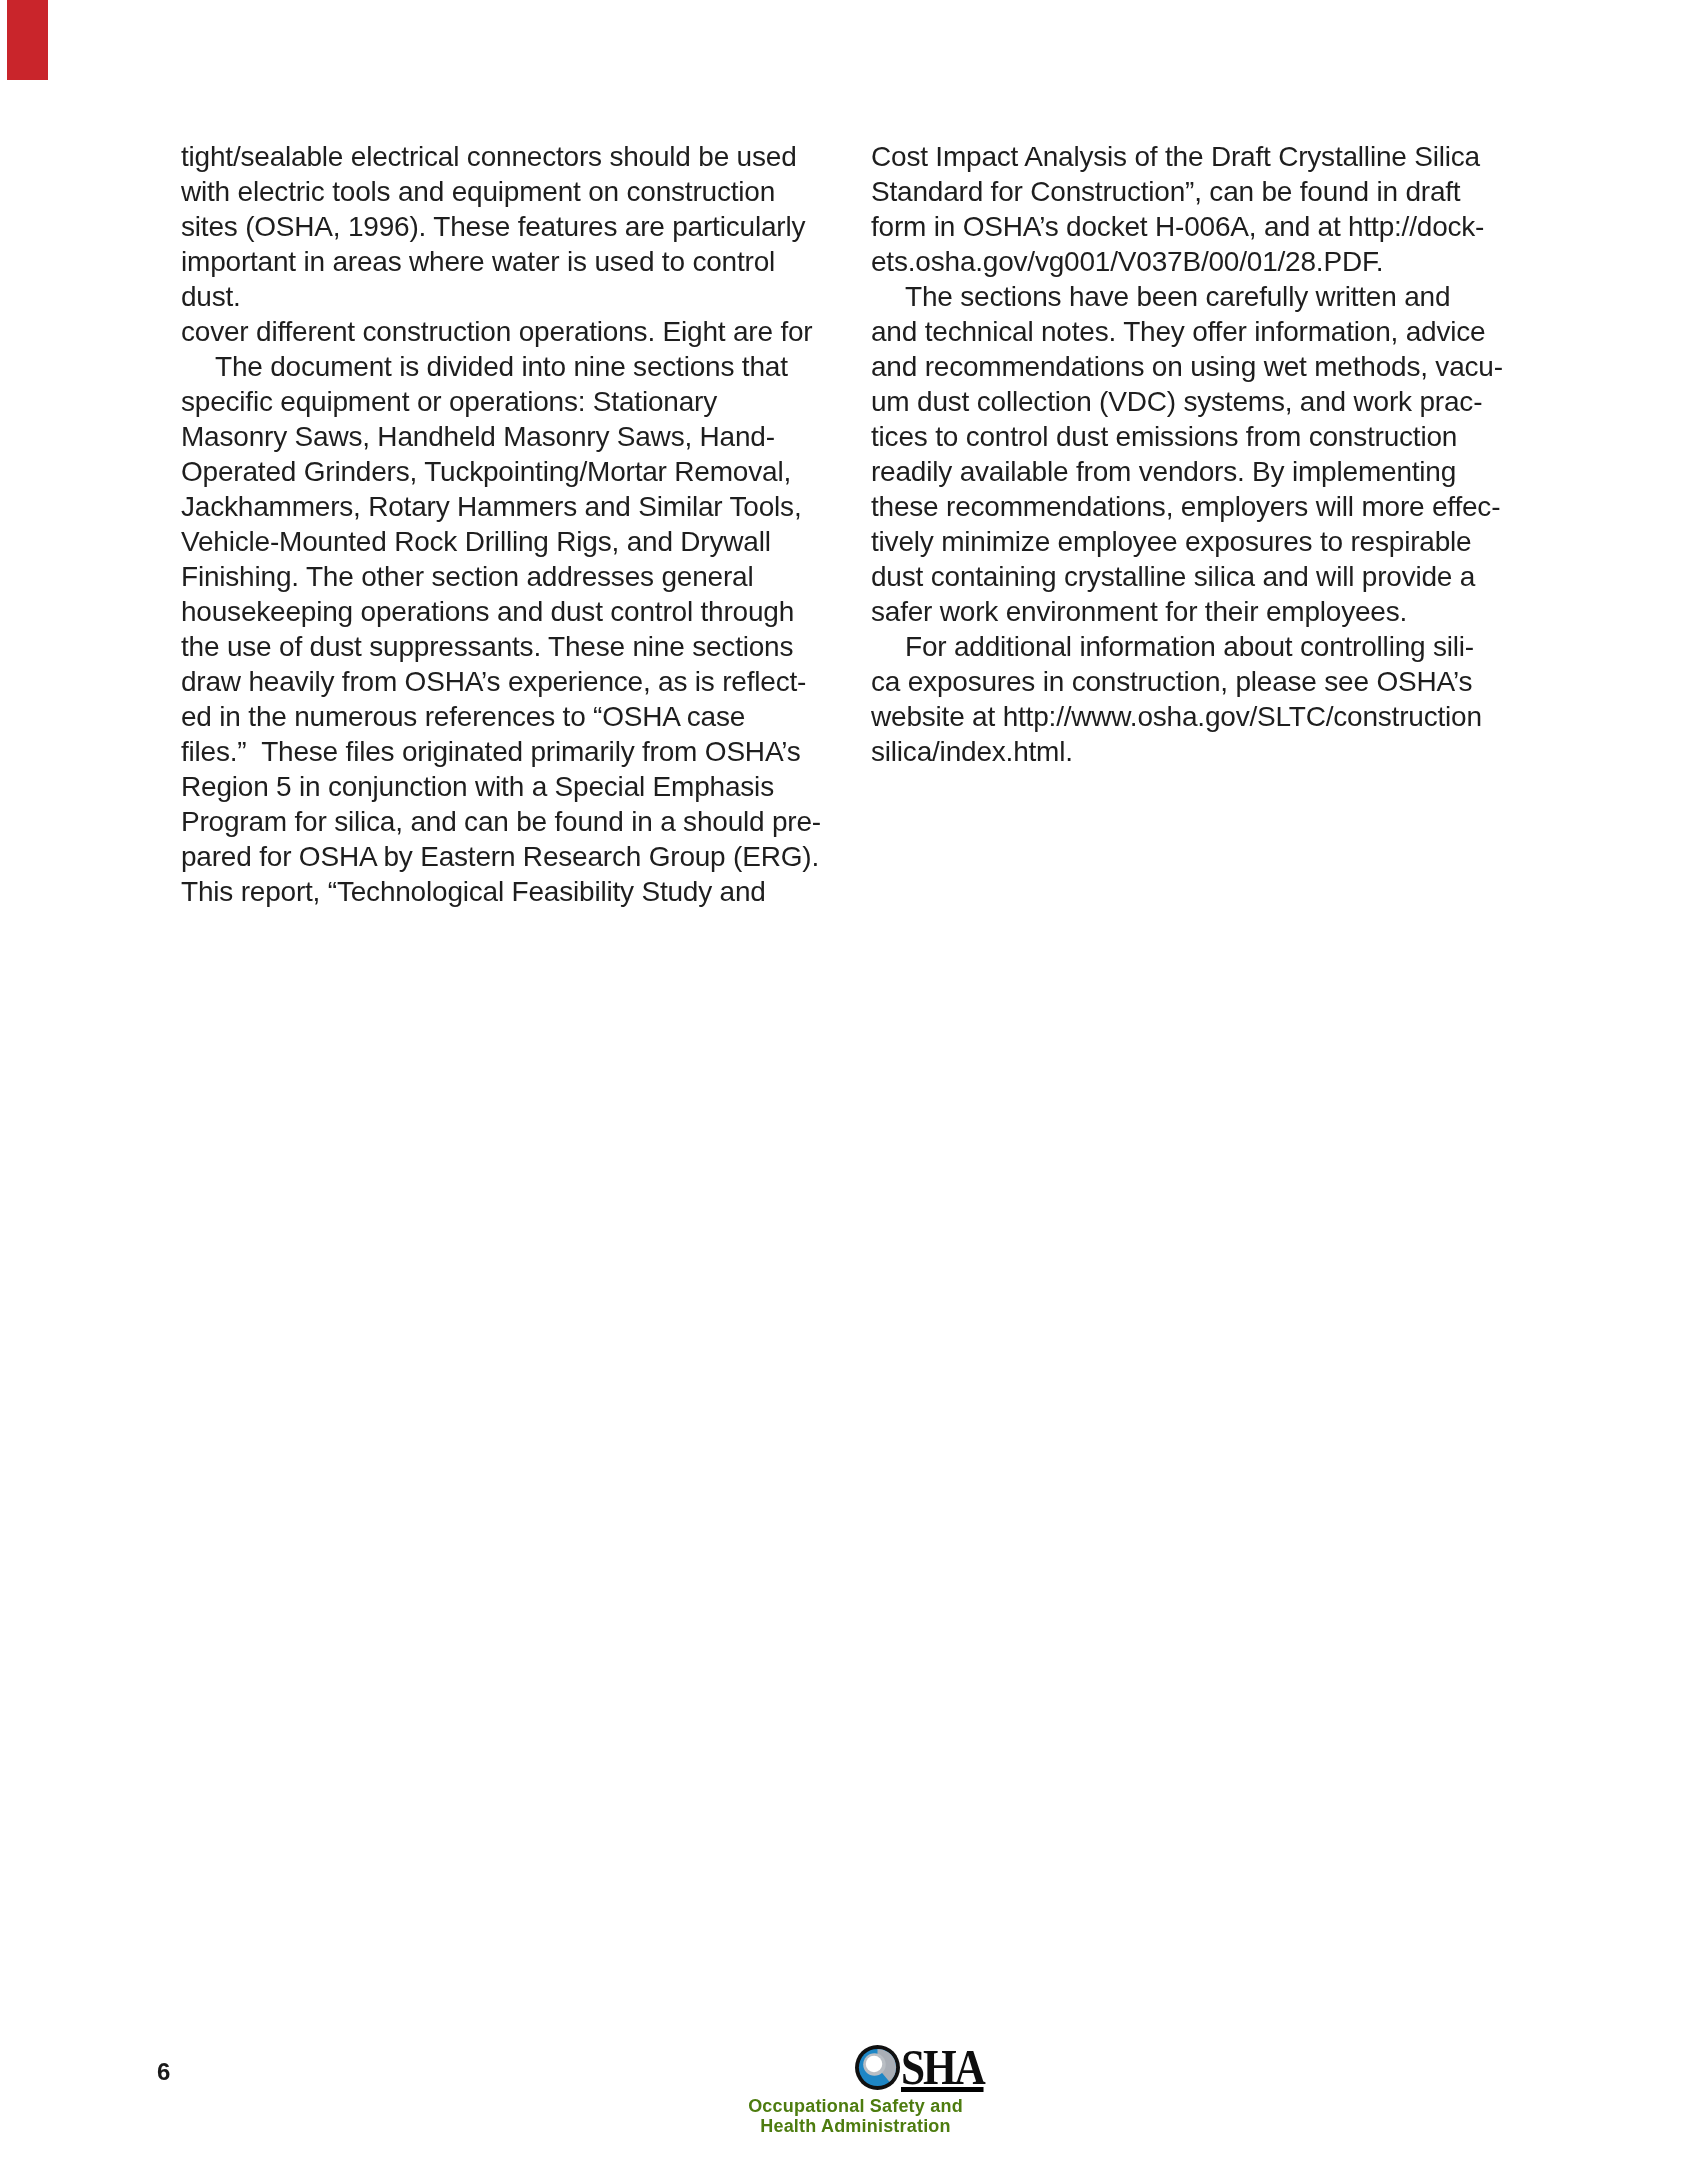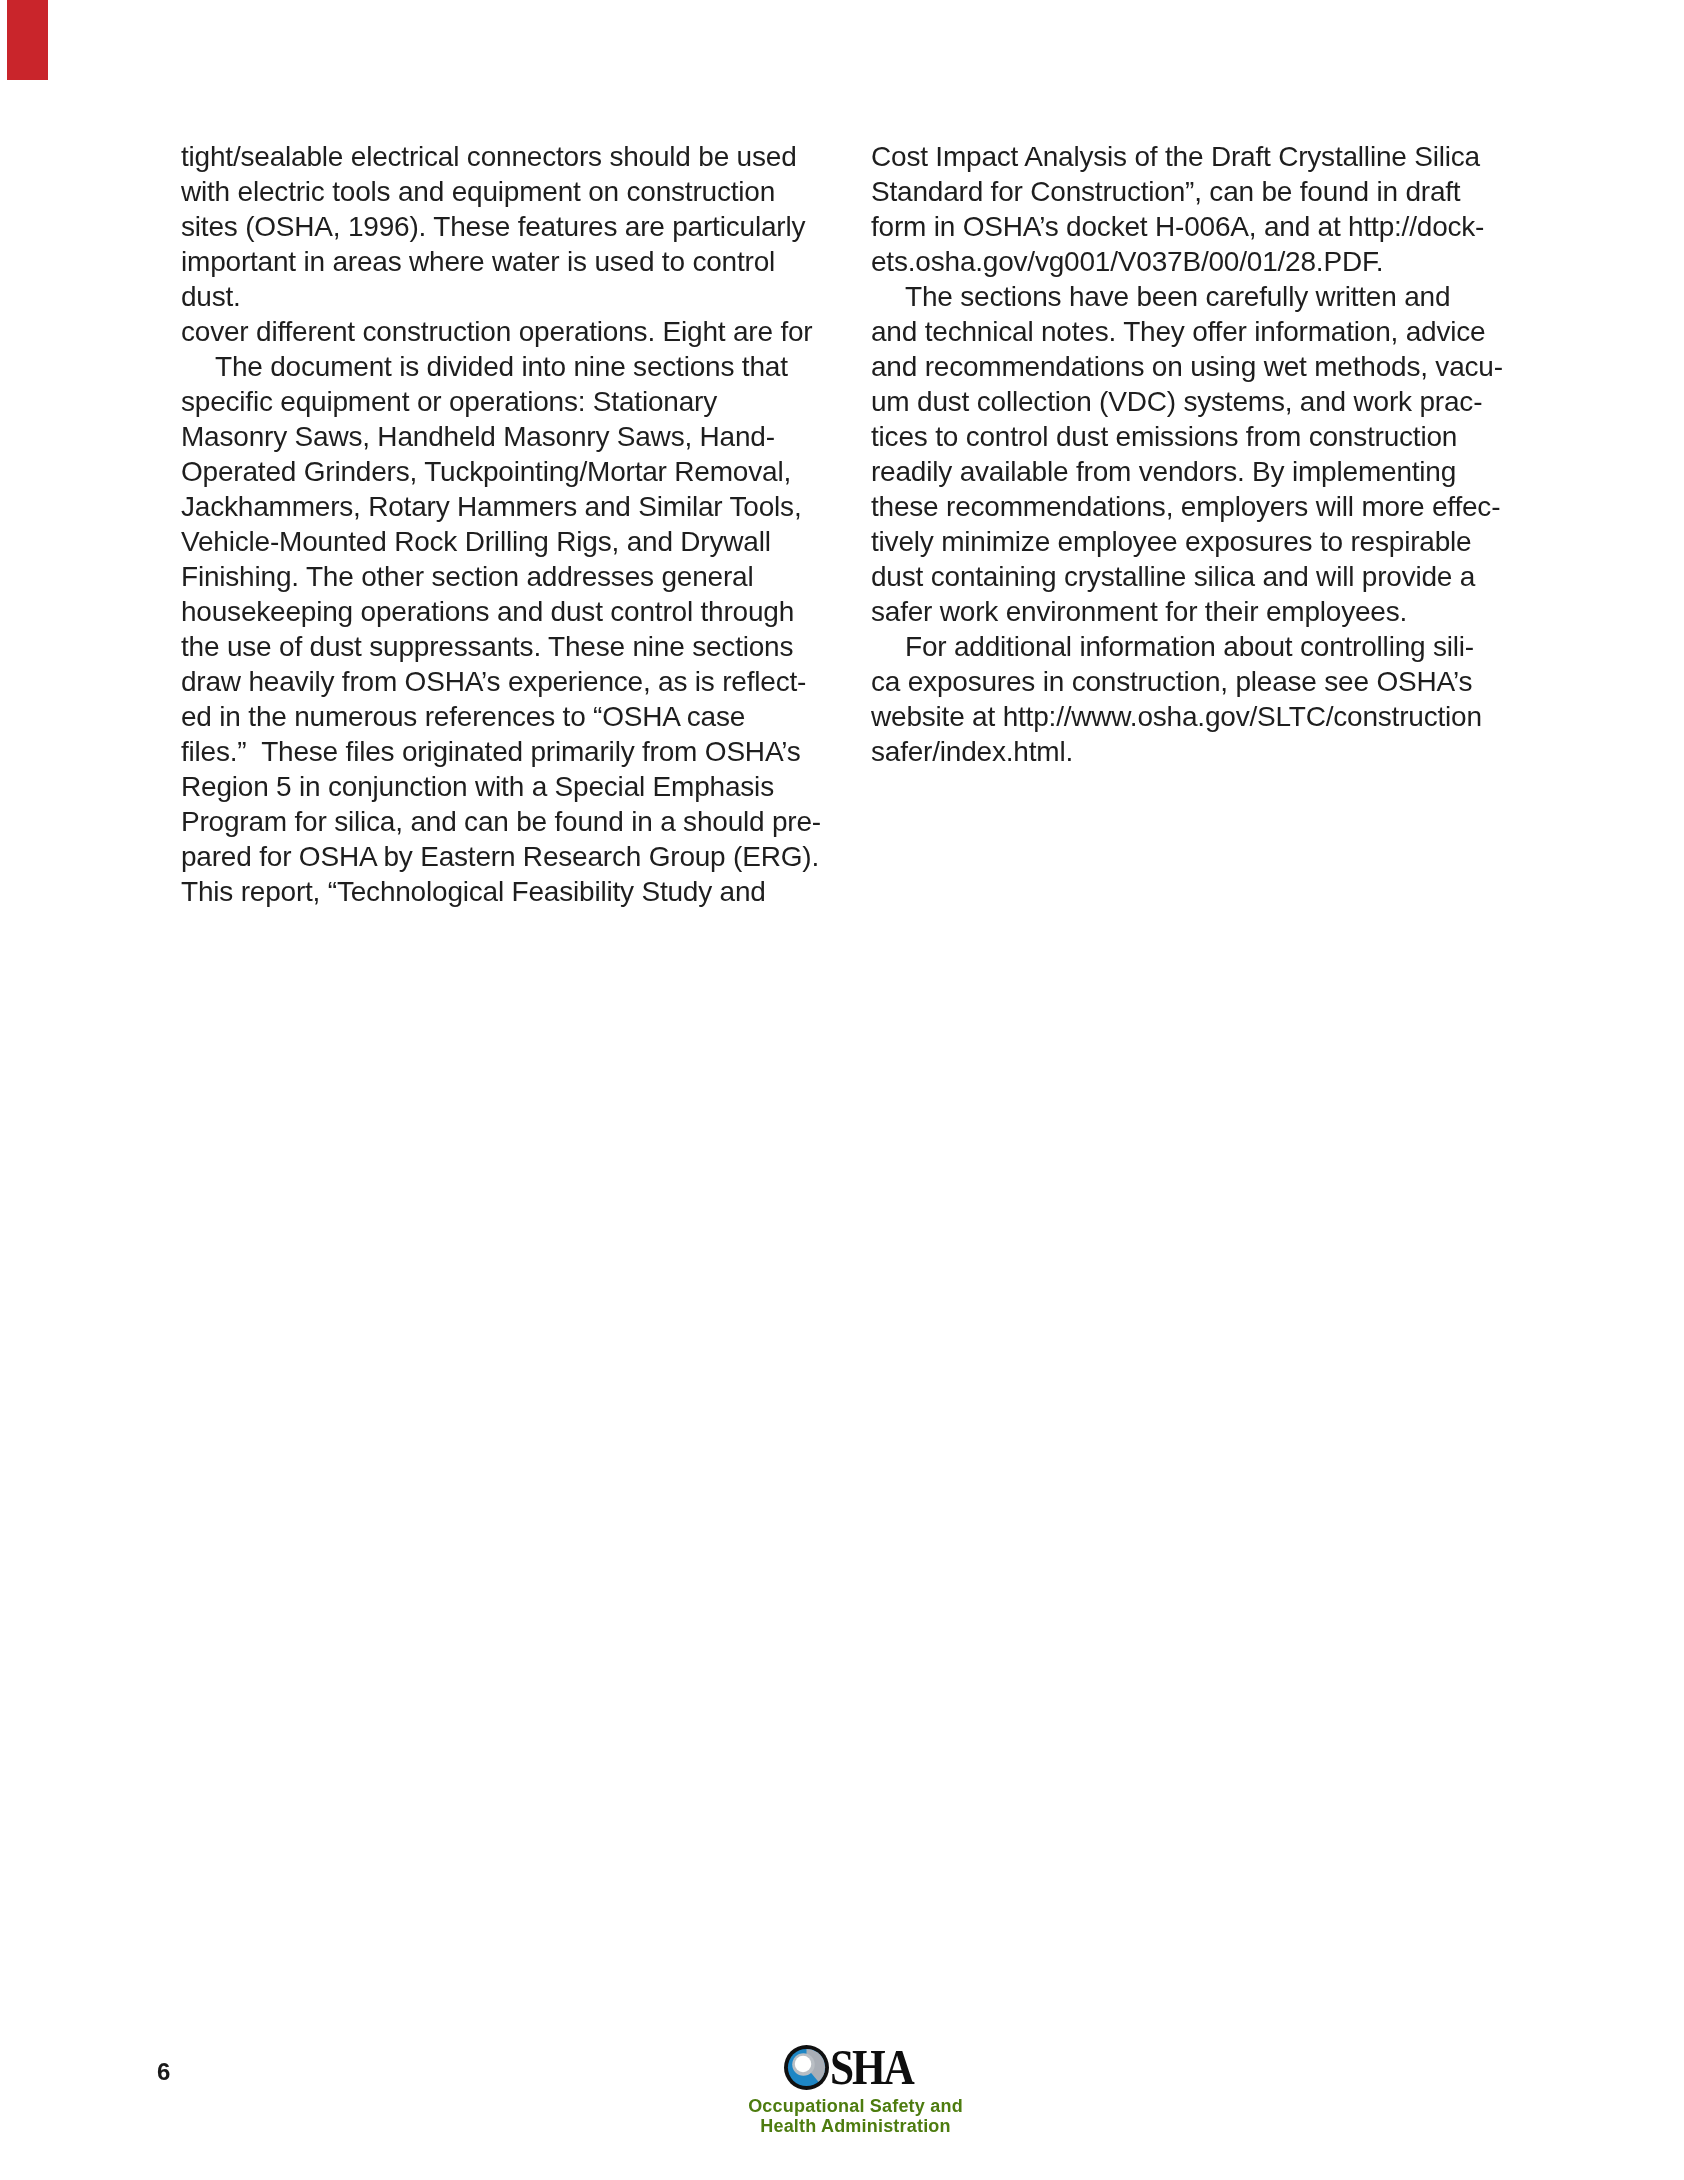--- a/index.html
+++ b/index.html
@@ -48,22 +48,23 @@
   .footer-logo {
     position: absolute;
     left: 713px;
     top: 2043px;
     width: 285px;
     text-align: center;
   }
   .logo-row {
     display: flex;
     align-items: center;
-    justify-content: center;
+    justify-content: flex-end;
     height: 48px;
+    text-decoration: underline;
   }
   .o-icon {
     width: 45px;
     height: 45px;
     flex: 0 0 auto;
     margin-right: 0.9px;
   }
   .logo-sha {
     display: inline-block;
     font-family: "Liberation Serif", "DejaVu Serif", serif;
@@ -127,21 +128,21 @@
       <div class="ln">um dust collection (VDC) systems, and work prac-</div>
       <div class="ln">tices to control dust emissions from construction</div>
       <div class="ln">readily available from vendors. By implementing</div>
       <div class="ln">these recommendations, employers will more effec-</div>
       <div class="ln">tively minimize employee exposures to respirable</div>
       <div class="ln">dust containing crystalline silica and will provide a</div>
       <div class="ln">safer work environment for their employees.</div>
       <div class="ln indent">For additional information about controlling sili-</div>
       <div class="ln">ca exposures in construction, please see OSHA’s</div>
       <div class="ln">website at http://www.osha.gov/SLTC/construction</div>
-      <div class="ln">safer/index.html.</div>
+      <div class="ln">silica/index.html.</div>
     </div>
 
   <div class="page-number">6</div>
 
   <div class="footer-logo">
     <div class="logo-row">
       <svg class="o-icon" viewBox="0 0 52 52" xmlns="http://www.w3.org/2000/svg">
         <circle cx="26" cy="26" r="26" fill="#101010"></circle>
         <circle cx="26" cy="26" r="21.5" fill="#1e86c5"></circle>
         <path d="M 26 4.5 A 21.5 21.5 0 0 1 39.8 42.5 L 26 26 Z" fill="#a9aeb6"></path>

